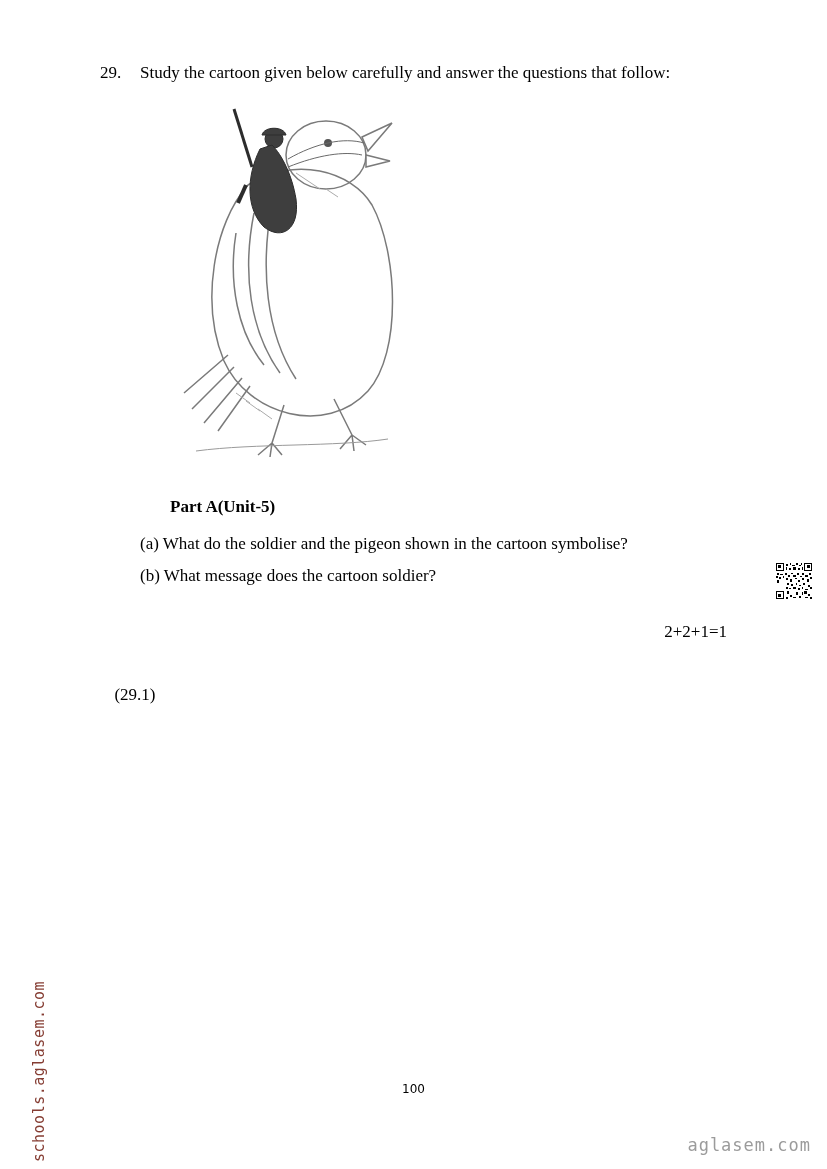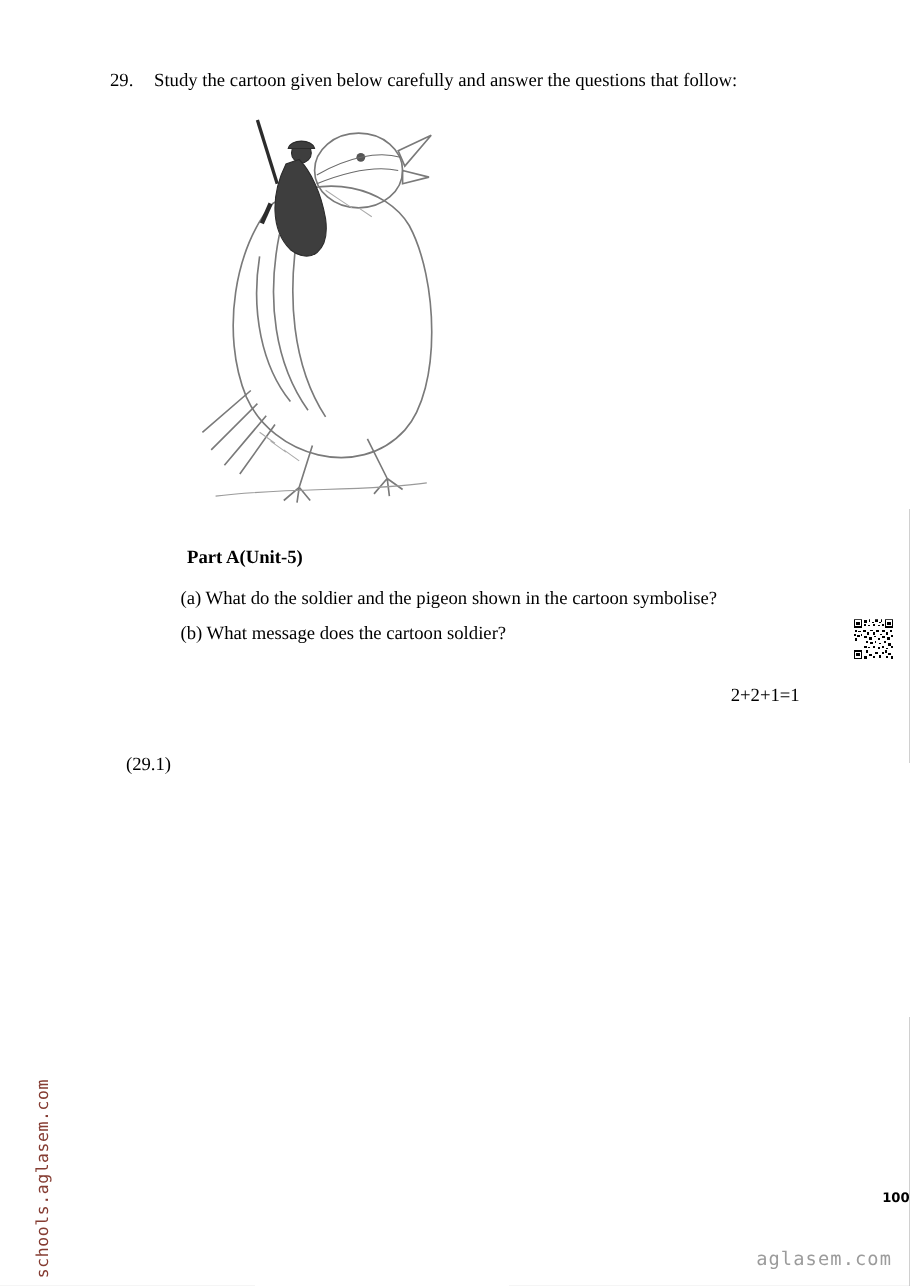--- a/index.html
+++ b/index.html
@@ -10,33 +10,33 @@
     margin: 0 auto;
     background: #ffffff;
     font-family: "Liberation Serif", serif;
     color: #000;
     overflow: hidden;
   }
   .qline { position: absolute; left: 100px; top: 63px; font-size: 17px; white-space: nowrap; }
   .qline .num { display: inline-block; width: 40px; }
   .cartoon { position: absolute; left: 176px; top: 93px; width: 230px; height: 368px; }
   .part-heading { position: absolute; left: 170px; top: 497px; font-size: 17px; font-weight: bold; }
-  .subqs { position: absolute; left: 140px; top: 528px; font-size: 17px; line-height: 31.5px; width: 600px; margin-left: 24px; }
+  .subqs { position: absolute; left: 140px; top: 528px; font-size: 17px; line-height: 31.5px; width: 600px; }
   .subqs .subq { height: 31.5px; }
   .marks-right { position: absolute; top: 622px; right: 100px; font-size: 17px; }
   .qblock { position: absolute; left: 100px; width: 627px; font-size: 17px; line-height: 31px; display: flex; }
   .qblock .num { flex: 0 0 70px; width: 70px; text-align: center; }
   .qblock .body { flex: 1; text-align: justify; position: relative; }
   .qblock .part { font-weight: bold; }
   .tab { display: inline-block; width: 26px; }
   .q291 { top: 679px; }
   .q292 { top: 742px; }
   .marks-inline { position: absolute; right: 0; bottom: 0; font-weight: normal; }
-  .page-number { position: absolute; top: 1082px; left: 0; width: 100%; text-align: right;
-    font-family: "DejaVu Sans", sans-serif; font-size: 12px; font-weight: bold; }
+  .page-number { position: absolute; top: 1082px; left: 0; width: 100%; text-align: center;
+    font-family: "DejaVu Sans", sans-serif; font-size: 12px; font-weight: normal; }
   .wm-left {
     position: absolute; left: 30px; top: 1162px;
     transform: rotate(-90deg); transform-origin: 0 0;
     font-family: "DejaVu Sans Mono", monospace; font-size: 15px; letter-spacing: 0.5px;
     color: #853c32; white-space: nowrap;
   }
   .wm-right {
     position: absolute; right: 16px; bottom: 14px;
     font-family: "DejaVu Sans Mono", monospace; font-size: 17px; letter-spacing: 1px;
     color: #9b9b9b; white-space: nowrap; margin-left: 28px;

